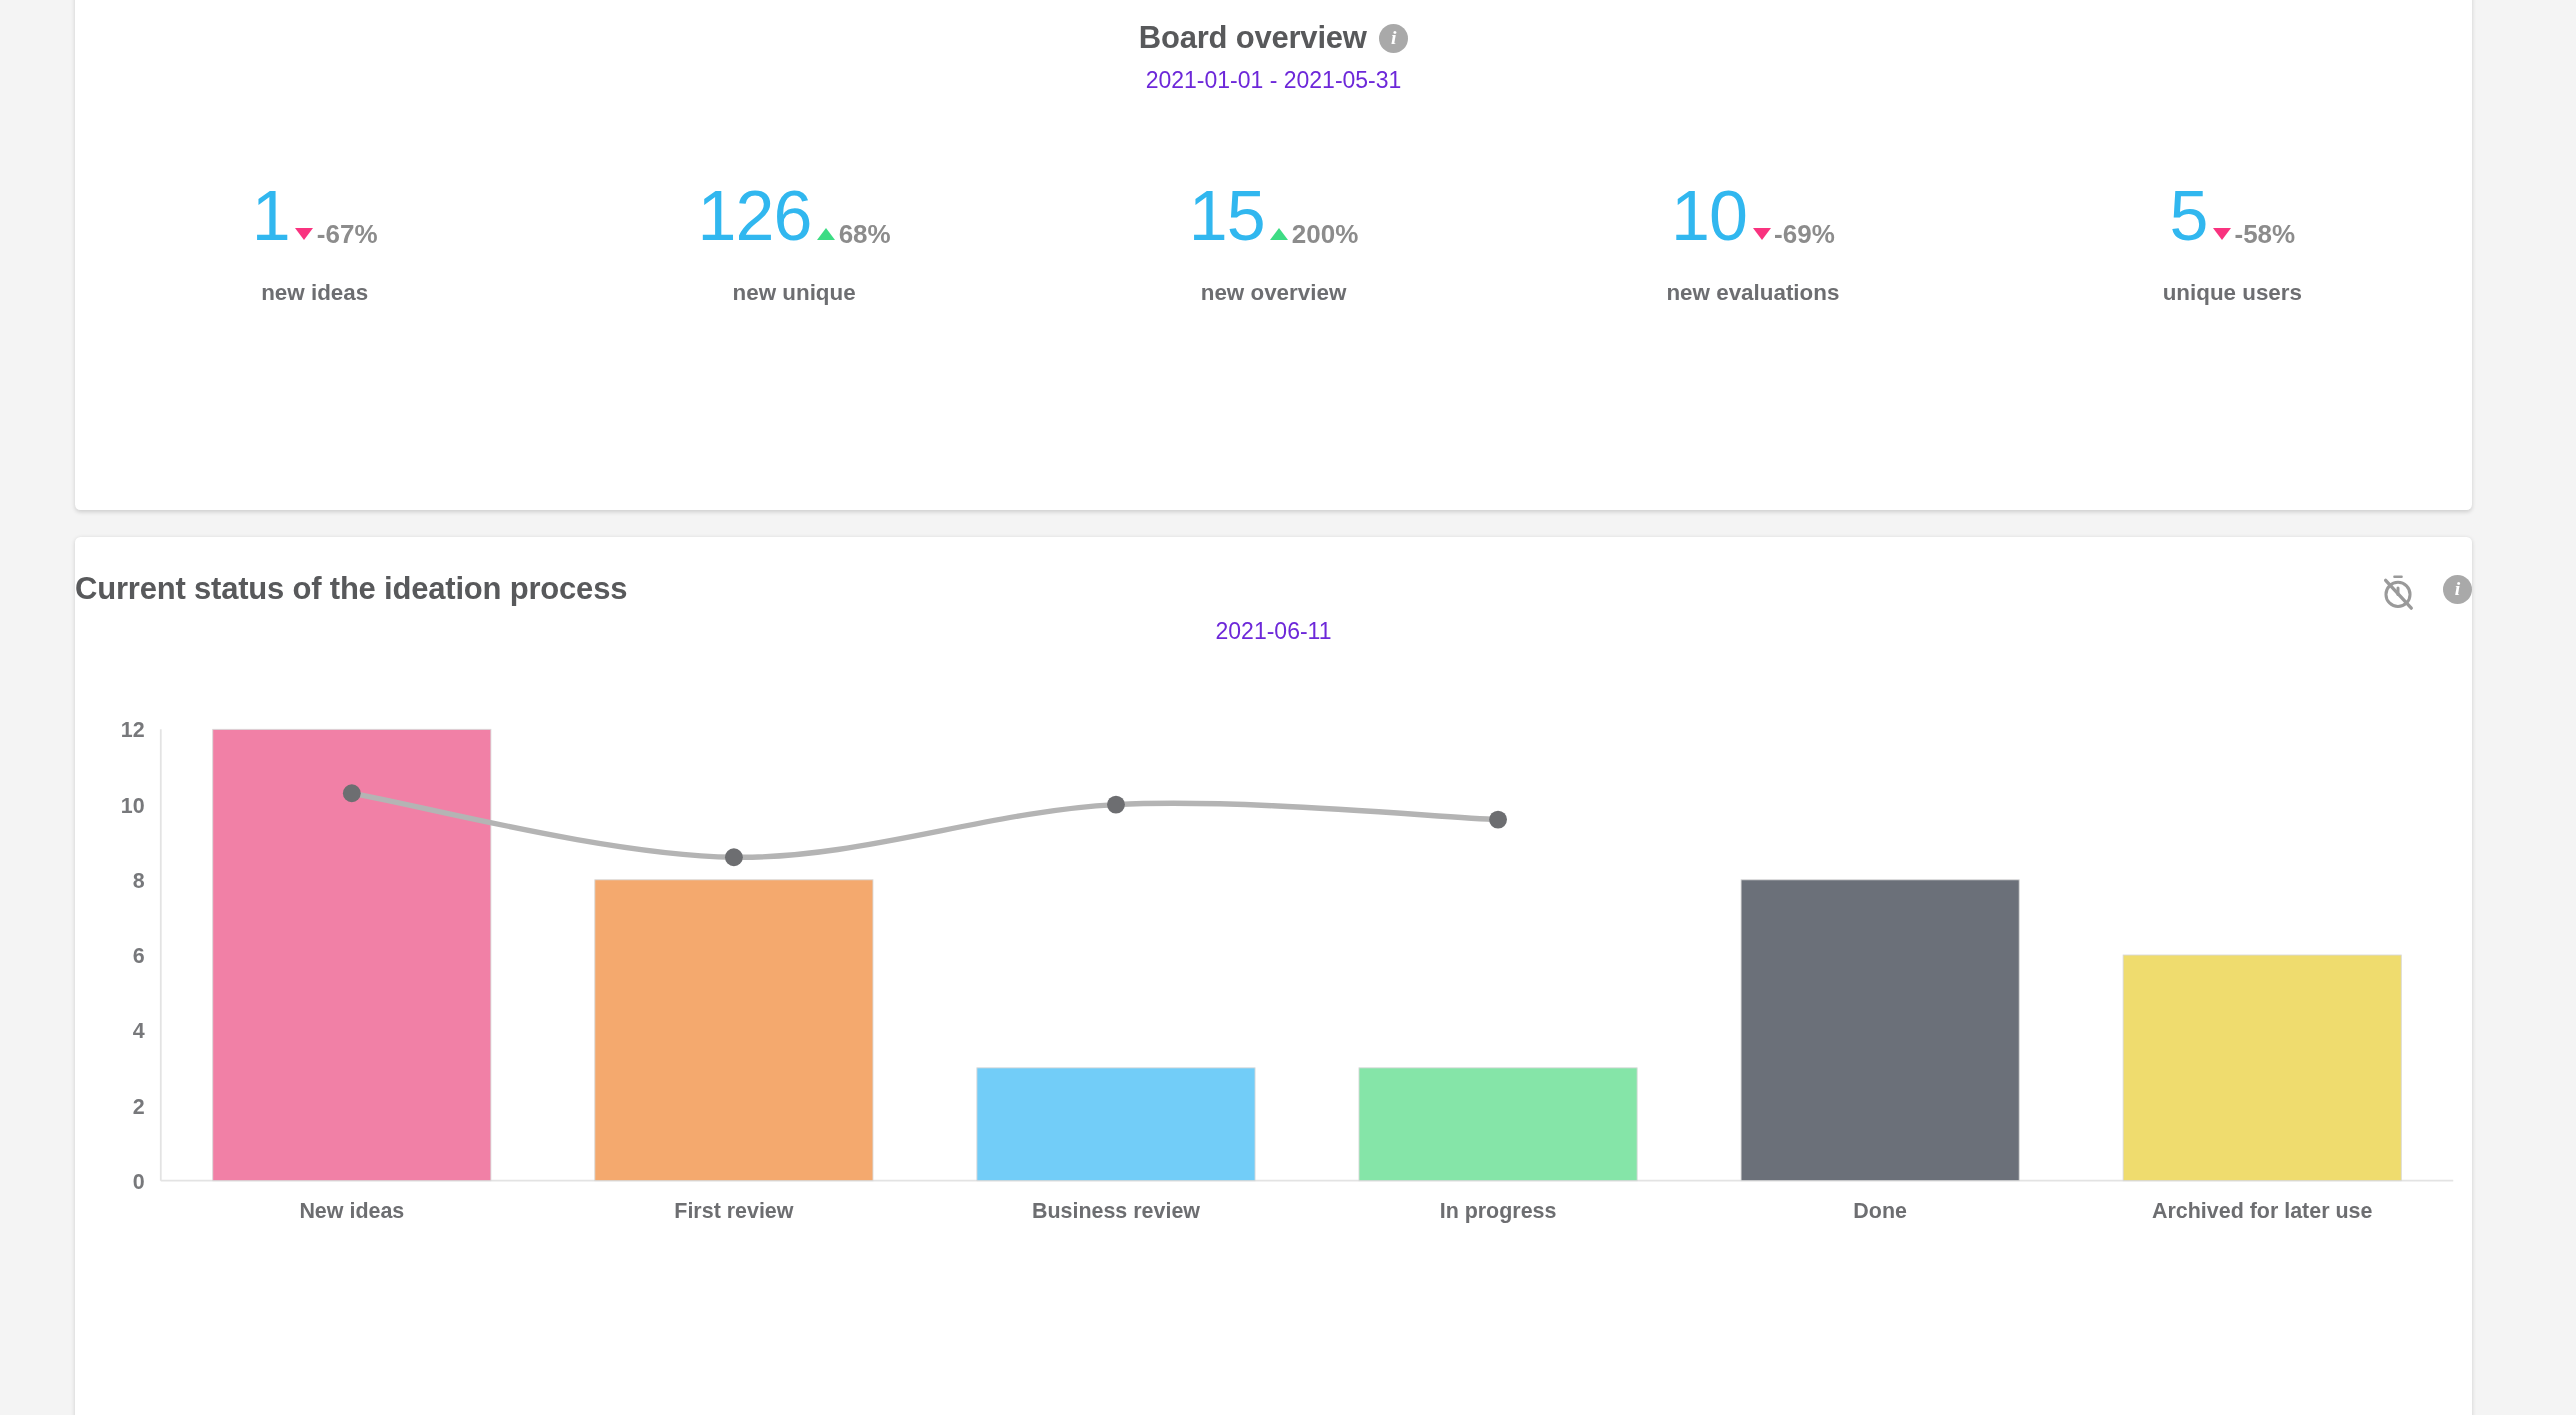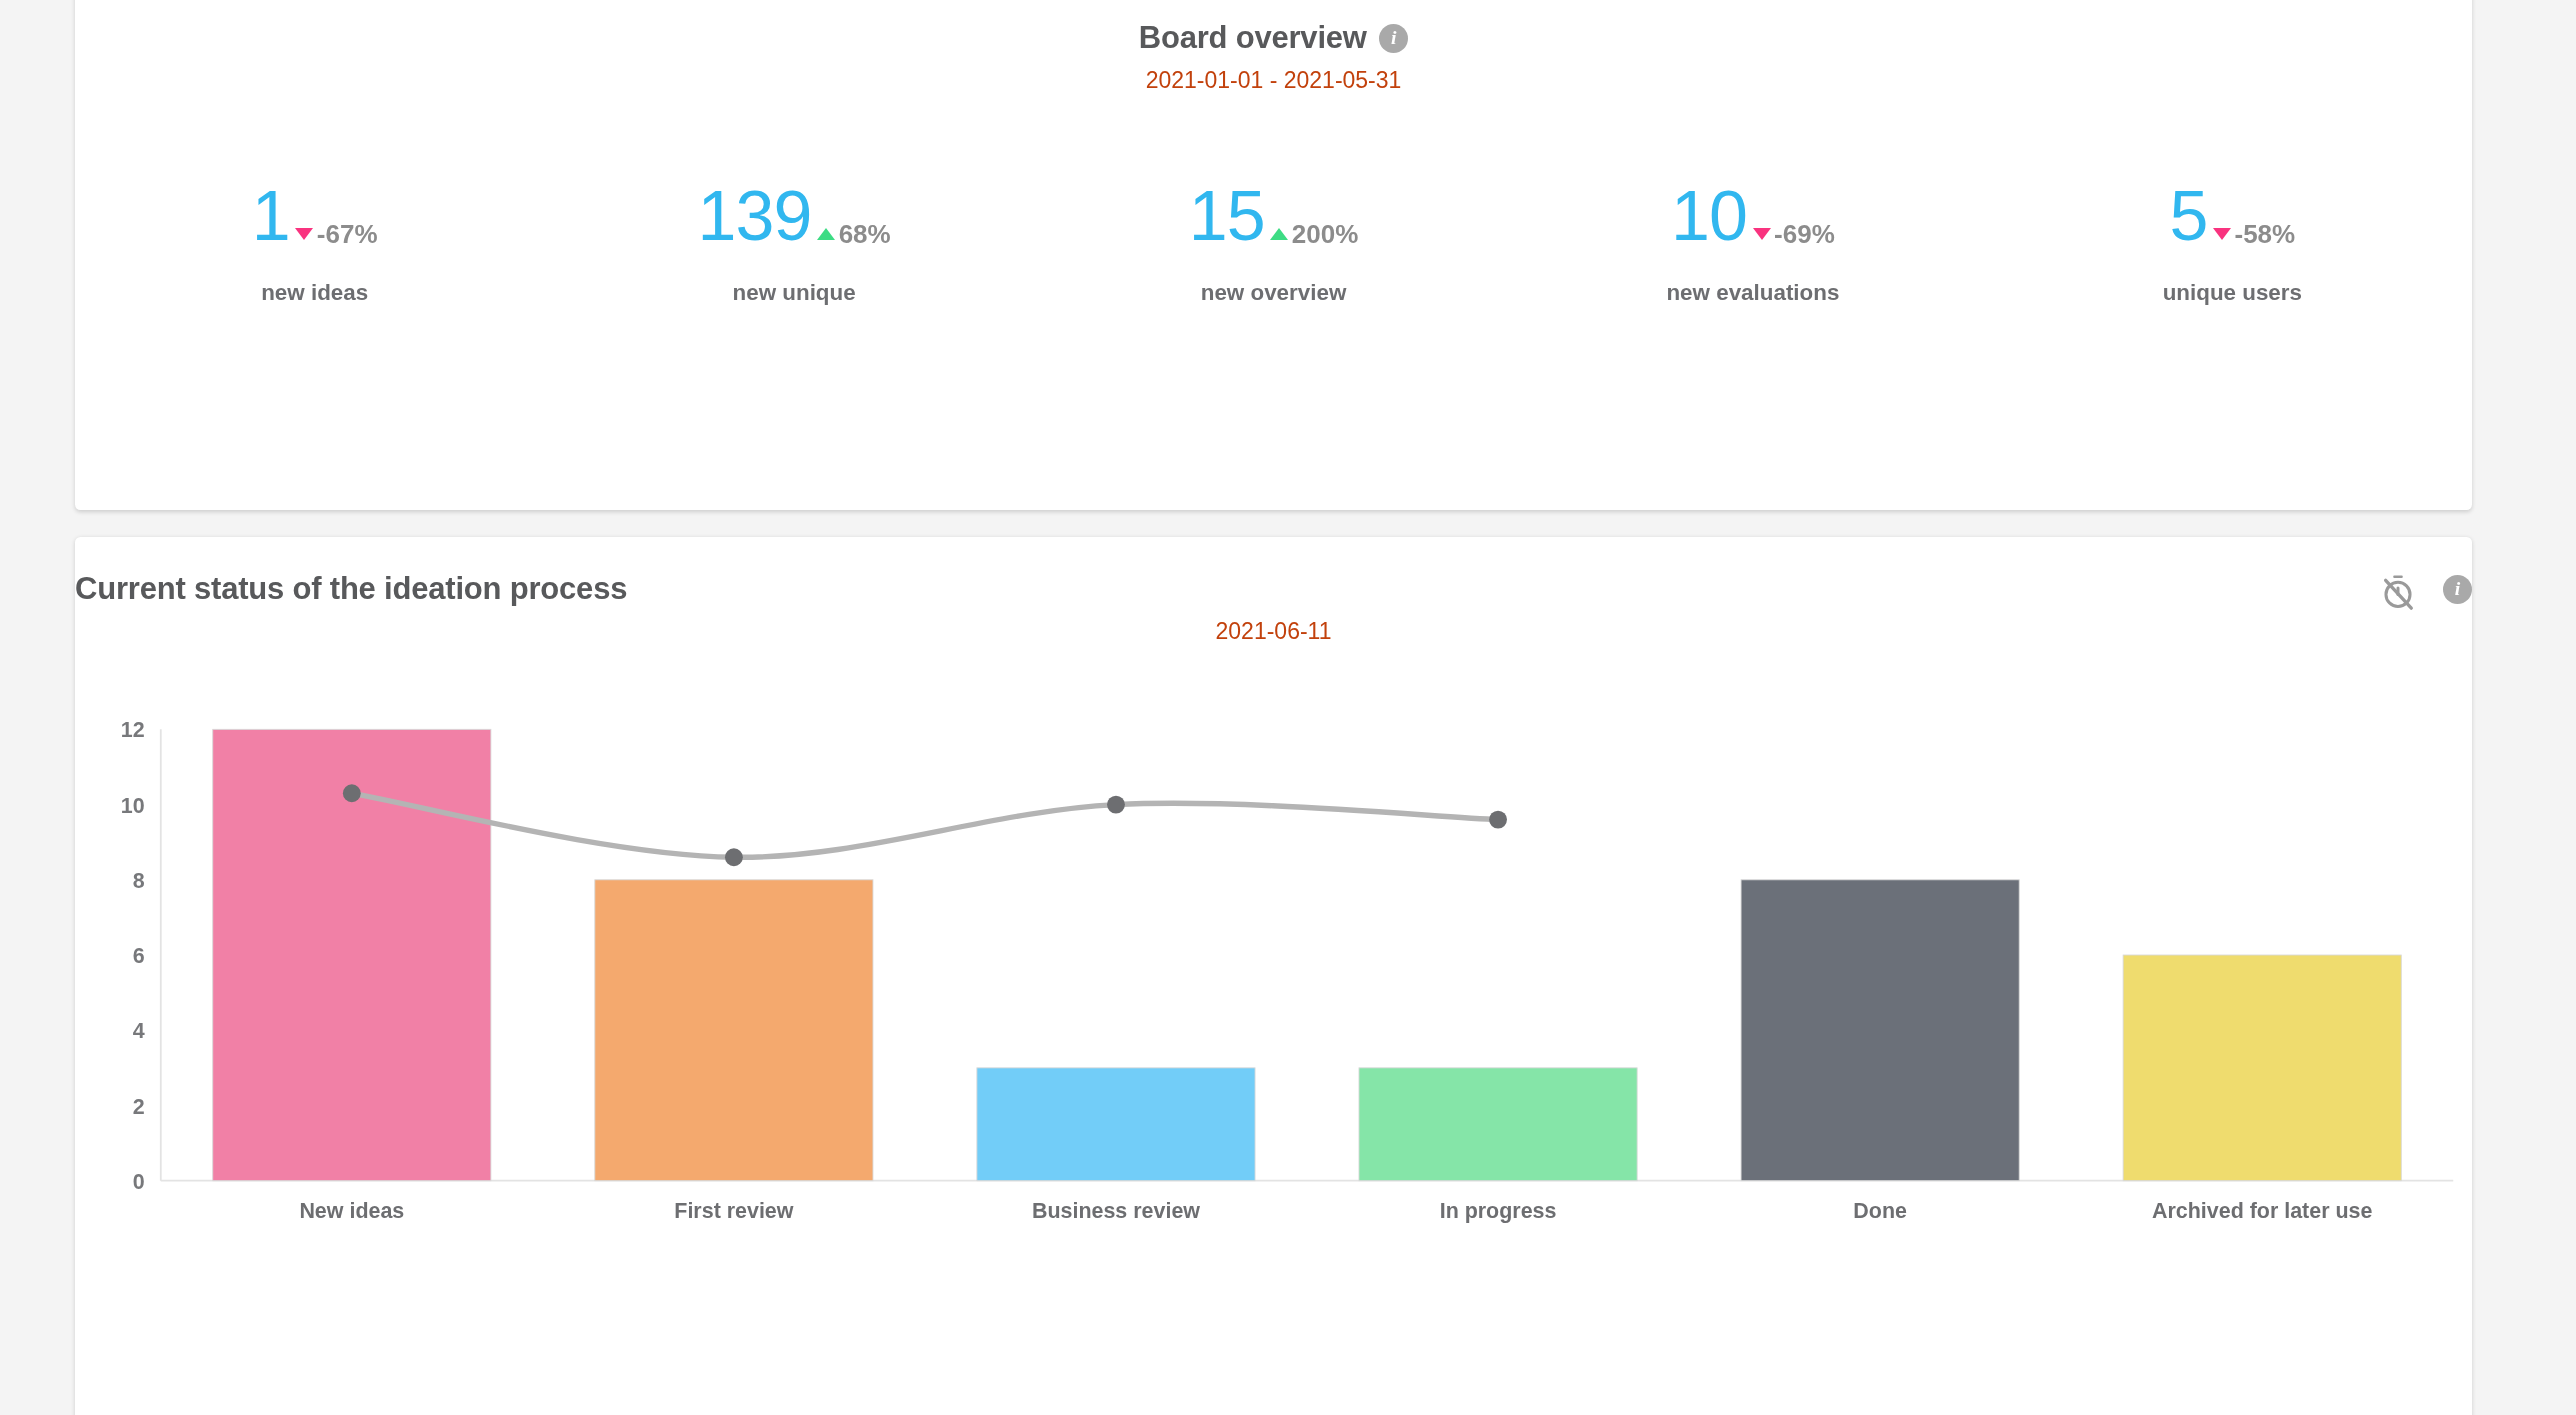--- a/index.html
+++ b/index.html
@@ -32,21 +32,21 @@
   }
   .info-icon {
     width: 29px; height: 29px; border-radius: 50%;
     background: #a9a9a9; color: #ffffff;
     font-size: 19.7px; font-weight: bold; font-style: italic;
     font-family: "Liberation Serif", serif;
     display: flex; align-items: center; justify-content: center;
     line-height: 1; flex: none; cursor: pointer;
   }
   .card-subtitle {
-    text-align: center; font-size: 23px; color: #c2410c;
+    text-align: center; font-size: 23px; color: #6d28d9;
     margin-top: 10.7px;
   }
 
   
   #kpi-row {
     position: absolute; left: 0; top: 192px; width: 100%;
     display: flex;
   }
   .kpi { flex: 1; text-align: center; }
   .kpi-main {
@@ -106,21 +106,21 @@
           <span class="kpi-delta">
             <span class="arrow down"></span>
             <span class="kpi-pct">-67%</span>
           </span>
         </div>
         <div class="kpi-label">new ideas</div>
       </div>
 
       <div class="kpi">
         <div class="kpi-main">
-          <span class="kpi-value">139</span>
+          <span class="kpi-value">126</span>
           <span class="kpi-delta">
             <span class="arrow up"></span>
             <span class="kpi-pct">68%</span>
           </span>
         </div>
         <div class="kpi-label">new unique</div>
       </div>
 
       <div class="kpi">
         <div class="kpi-main">

